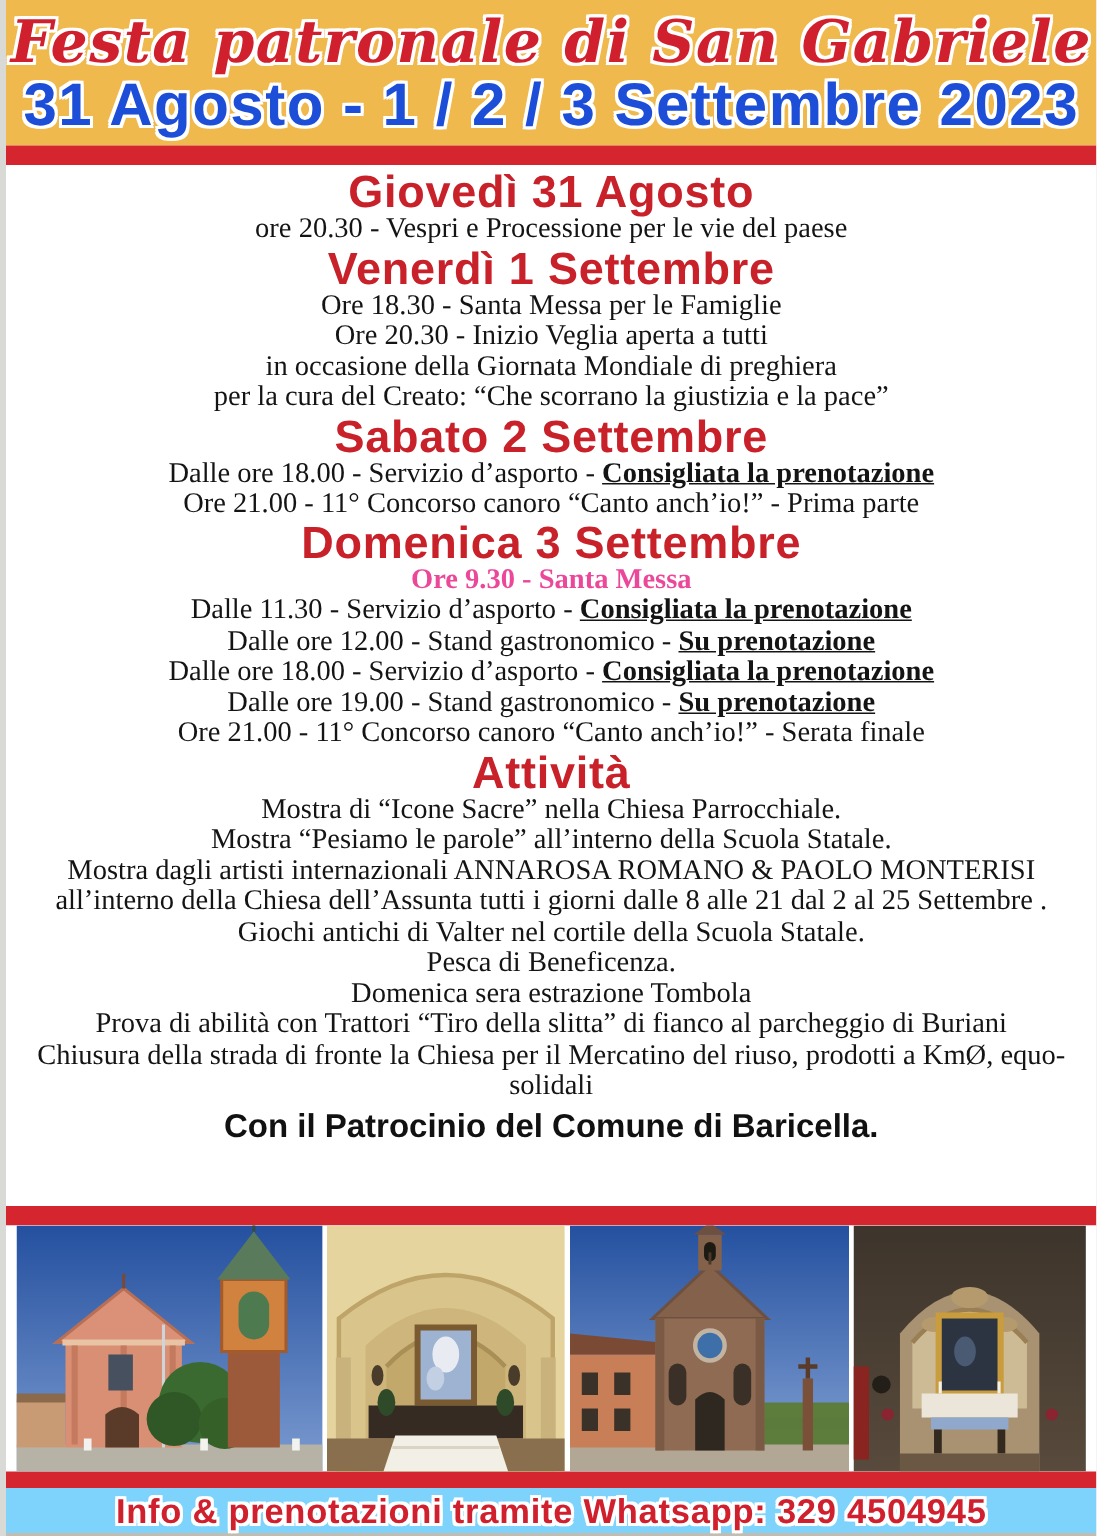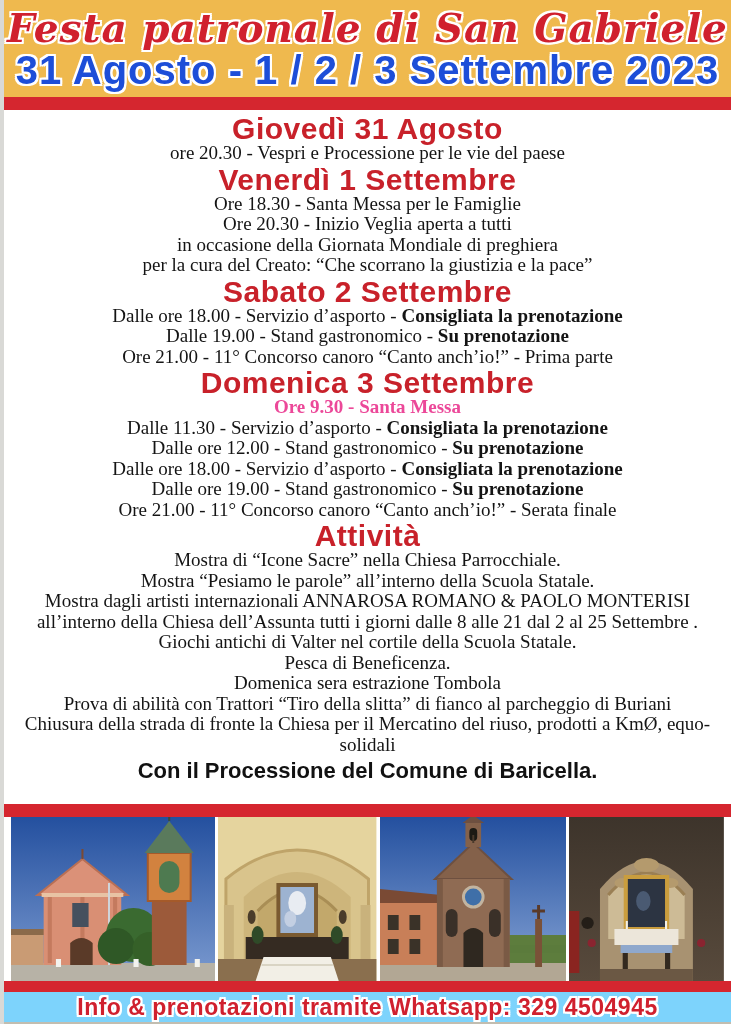--- a/index.html
+++ b/index.html
@@ -26,21 +26,21 @@
   }
   .bar{height:13px;background:#d5262f;}
   .bar.thin{height:11px;}
   
   .body{height:694px;text-align:center;color:#141414;padding-top:3px;box-sizing:border-box;overflow:hidden;}
   .sec-h{
     font-family:"Liberation Sans", sans-serif;font-weight:bold;color:#c8212a;
     font-size:30px;line-height:26px;margin:3px 0 1px;letter-spacing:.5px;
   }
   .body p{margin:0;font-size:19px;line-height:20.5px;}
-  .u{font-weight:bold;text-align:right;}
+  .u{font-weight:bold;text-decoration:underline;text-align:right;}
   .sub{color:#ec4899;font-weight:bold;font-size:18px;line-height:20px;}
   .patron{
     font-family:"Liberation Sans", sans-serif;font-weight:bold;
     font-size:22px !important;line-height:27px !important;margin-top:2px !important;color:#111;
   }
   .extra1{margin-top:5px !important;letter-spacing:.3px;}
   
   .photos{height:164px;display:flex;gap:3px;padding:0 7px;background:#fff;box-sizing:border-box;}
   .photos figure{margin:0;height:100%;}
   .photos svg{width:100%;height:100%;display:block;}
@@ -70,42 +70,41 @@
     <p>ore  20.30 - Vespri e Processione per le vie del paese</p>
 
     <h3 class="sec-h">Venerdì 1 Settembre</h3>
     <p>Ore 18.30 - Santa Messa per le Famiglie</p>
     <p>Ore 20.30 - Inizio Veglia aperta a tutti</p>
     <p>in occasione della Giornata Mondiale di preghiera</p>
     <p>per la cura del Creato: “Che scorrano la giustizia e la pace”</p>
 
     <h3 class="sec-h">Sabato 2 Settembre</h3>
     <p><span>Dalle ore 18.00 - Servizio d’asporto - </span><span class="u">Consigliata la prenotazione</span></p>
-    <p><span>Dalle 19.00 - Stand gastronomico - </span><span class="u">Su prenotazione</span></p>
     <p>Ore 21.00 - 11° Concorso canoro “Canto anch’io!” - Prima parte</p>
 
     <h3 class="sec-h">Domenica 3 Settembre</h3>
     <p class="sub">Ore 9.30 - Santa Messa</p>
     <p><span>Dalle 11.30 - Servizio d’asporto - </span><span class="u">Consigliata la prenotazione</span></p>
     <p><span>Dalle ore 12.00 - Stand gastronomico - </span><span class="u">Su prenotazione</span></p>
     <p><span>Dalle ore 18.00 - Servizio d’asporto - </span><span class="u">Consigliata la prenotazione</span></p>
     <p><span>Dalle ore 19.00 - Stand gastronomico - </span><span class="u">Su prenotazione</span></p>
     <p>Ore 21.00 - 11° Concorso canoro “Canto anch’io!” - Serata finale</p>
 
     <h3 class="sec-h">Attività</h3>
     <p>Mostra di “Icone Sacre” nella Chiesa Parrocchiale.</p>
     <p>Mostra “Pesiamo le parole” all’interno della Scuola Statale.</p>
     <p>Mostra dagli artisti internazionali ANNAROSA ROMANO &amp; PAOLO MONTERISI</p>
     <p>all’interno della Chiesa dell’Assunta tutti i giorni dalle 8 alle 21 dal 2 al 25 Settembre .</p>
     <p>Giochi antichi di Valter nel cortile della Scuola Statale.</p>
     <p>Pesca di Beneficenza.</p>
     <p>Domenica sera estrazione Tombola</p>
     <p>Prova di abilità con Trattori “Tiro della slitta” di fianco al parcheggio di Buriani</p>
     <p>Chiusura della strada di fronte la Chiesa per il Mercatino del riuso, prodotti a KmØ, equo-solidali</p>
-    <p class="patron">Con il Processione del Comune di Baricella.</p>
+    <p class="patron">Con il Patrocinio del Comune di Baricella.</p>
 
   </div>
 
   <div class="bar"></div>
 
   <div class="photos">
 
     <figure class="p1">
       <svg viewBox="0 0 200 164" preserveAspectRatio="none">
         <defs>

